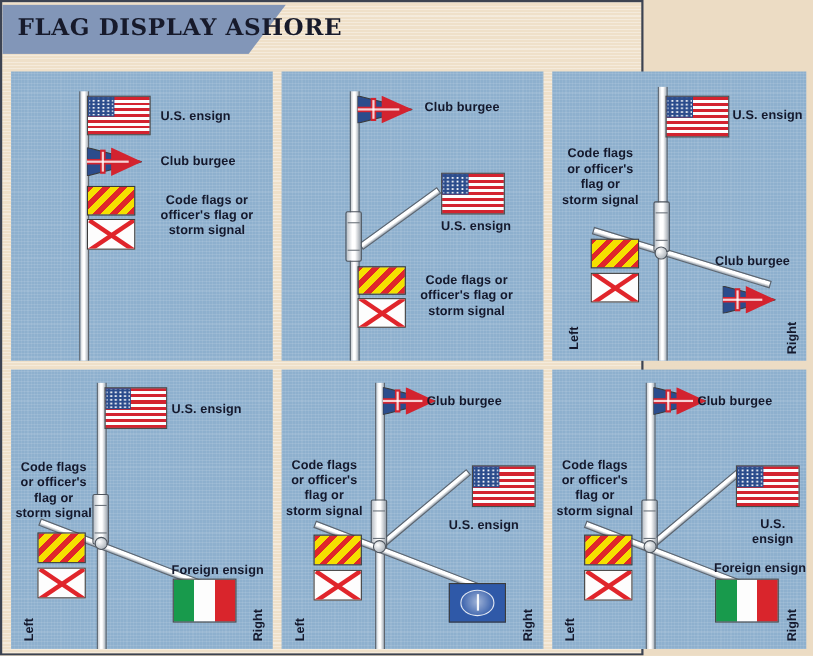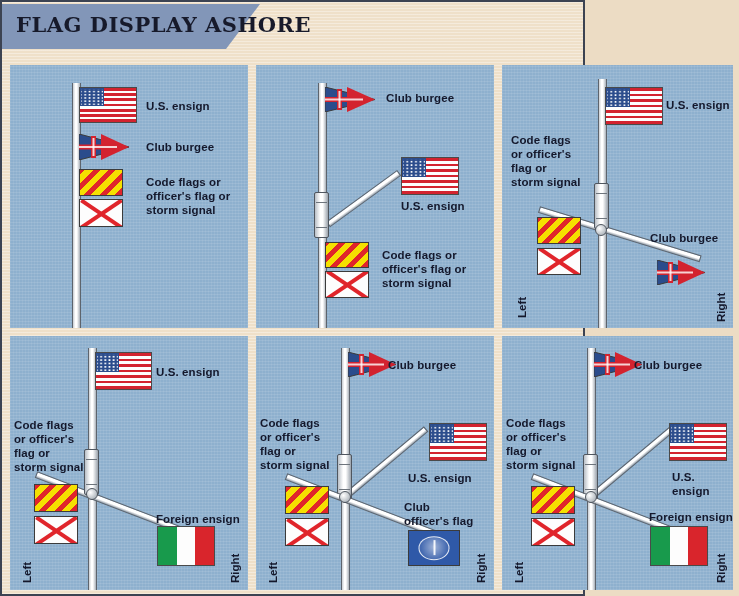--- a/index.html
+++ b/index.html
@@ -9,20 +9,21 @@
     font-family:"Liberation Sans", sans-serif;
     overflow:hidden;
   }
   #page{
     position:relative;width:585px;height:596px;
     background:
       repeating-linear-gradient(0deg, rgba(255,255,255,.35) 0 1px, rgba(0,0,0,0) 1px 3px),
       #efe0c9;
     box-sizing:border-box;
     border:2px solid #3c4352;
+    text-align:center;
   }
 
   
   #banner{
     position:absolute;left:0;top:2px;width:300px;height:45px;
     background:#8296b8;
     clip-path:polygon(0 0, 258px 0, 224px 45px, 0 45px);
   }
   #banner-title{
     position:absolute;left:14px;top:10px;
@@ -323,22 +324,20 @@
       <div class="canton"></div>
     </div>
     <div class="lbl" style="left:152px;top:135px;">U.S. ensign</div>
 
     <div class="flag flagY" style="left:29px;top:150px;width:44px;height:28px;"></div>
     <div class="flag flagV" style="left:29px;top:182px;width:44px;height:28px;overflow:hidden;"></div>
 
     <div class="flag officer" style="left:152px;top:194px;width:52px;height:36px;">
       <div class="emblem"></div>
     </div>
-    <div class="lbl" style="left:148px;top:164px;">Club
-officer's flag</div>
 
     <div class="side" style="left:11px;top:247px;">Left</div>
     <div class="side" style="left:219px;top:247px;">Right</div>
   </div>
 
   <div class="panel" id="p6">
     <div class="mast" style="left:85px;top:12px;height:242px;"></div>
 
     <div class="flag burgee" style="left:92px;top:16px;width:48px;height:25px;">
       <svg width="48" height="25" viewBox="0 0 48 25">

